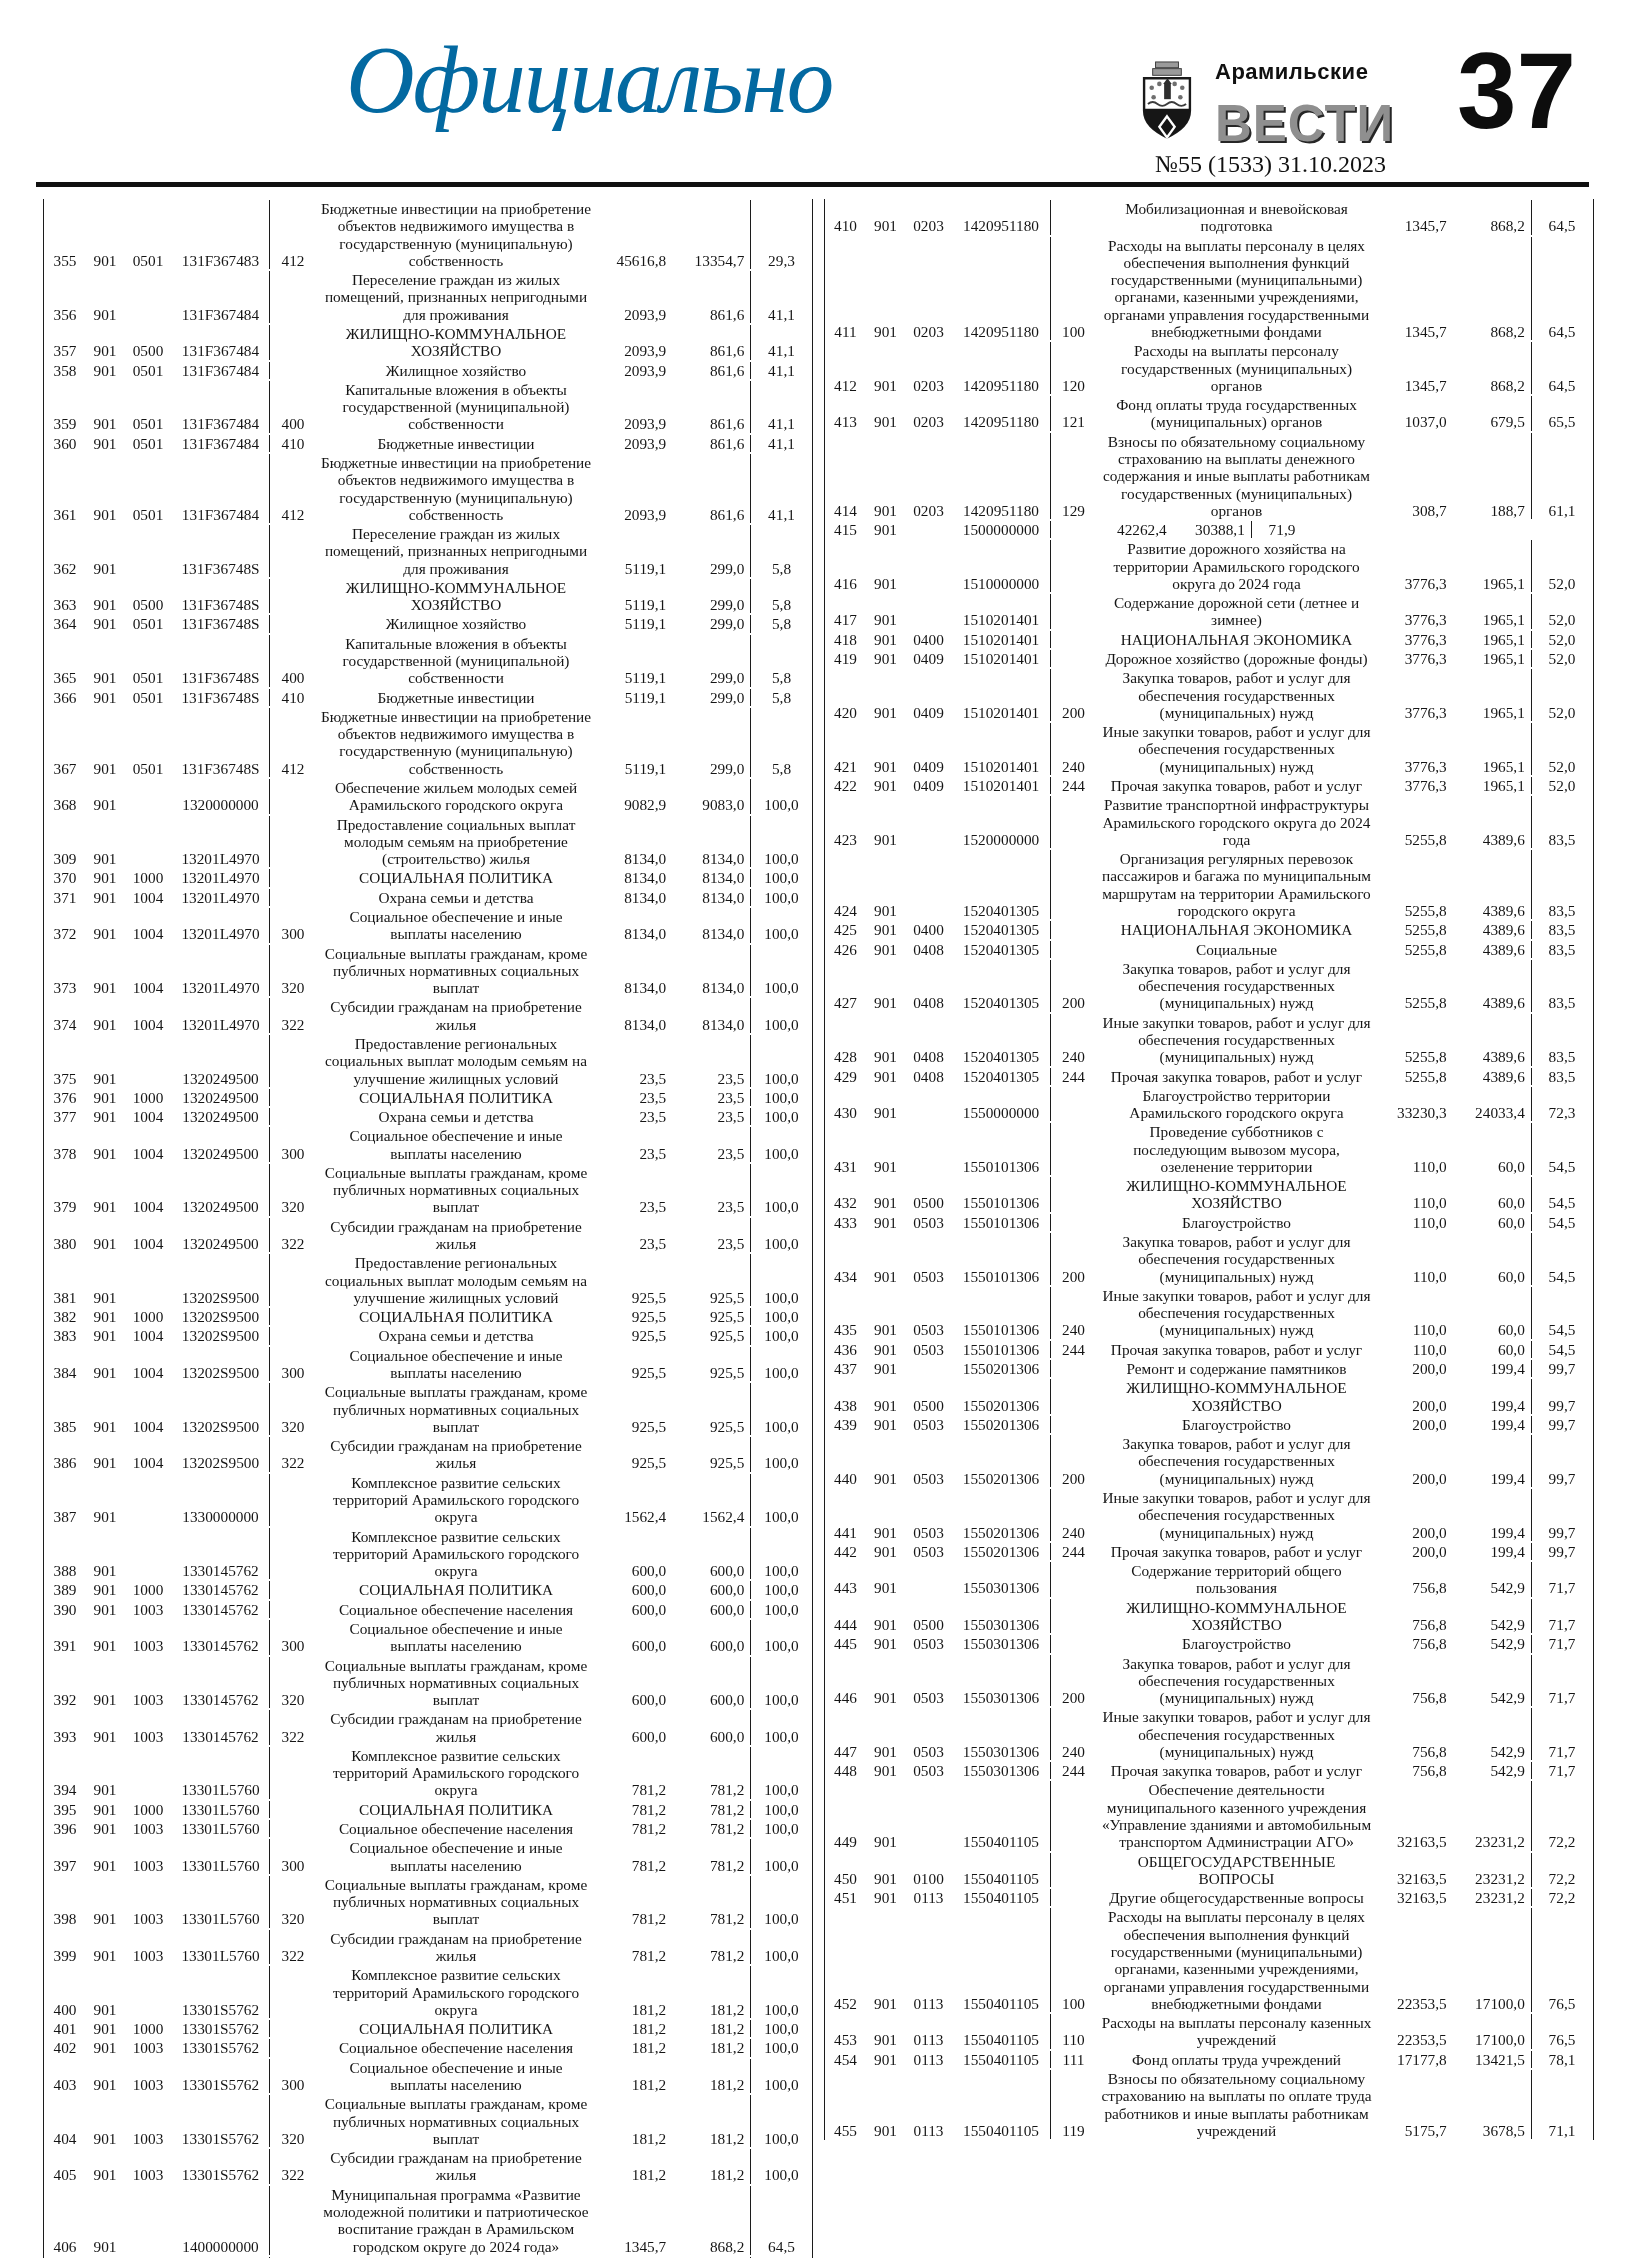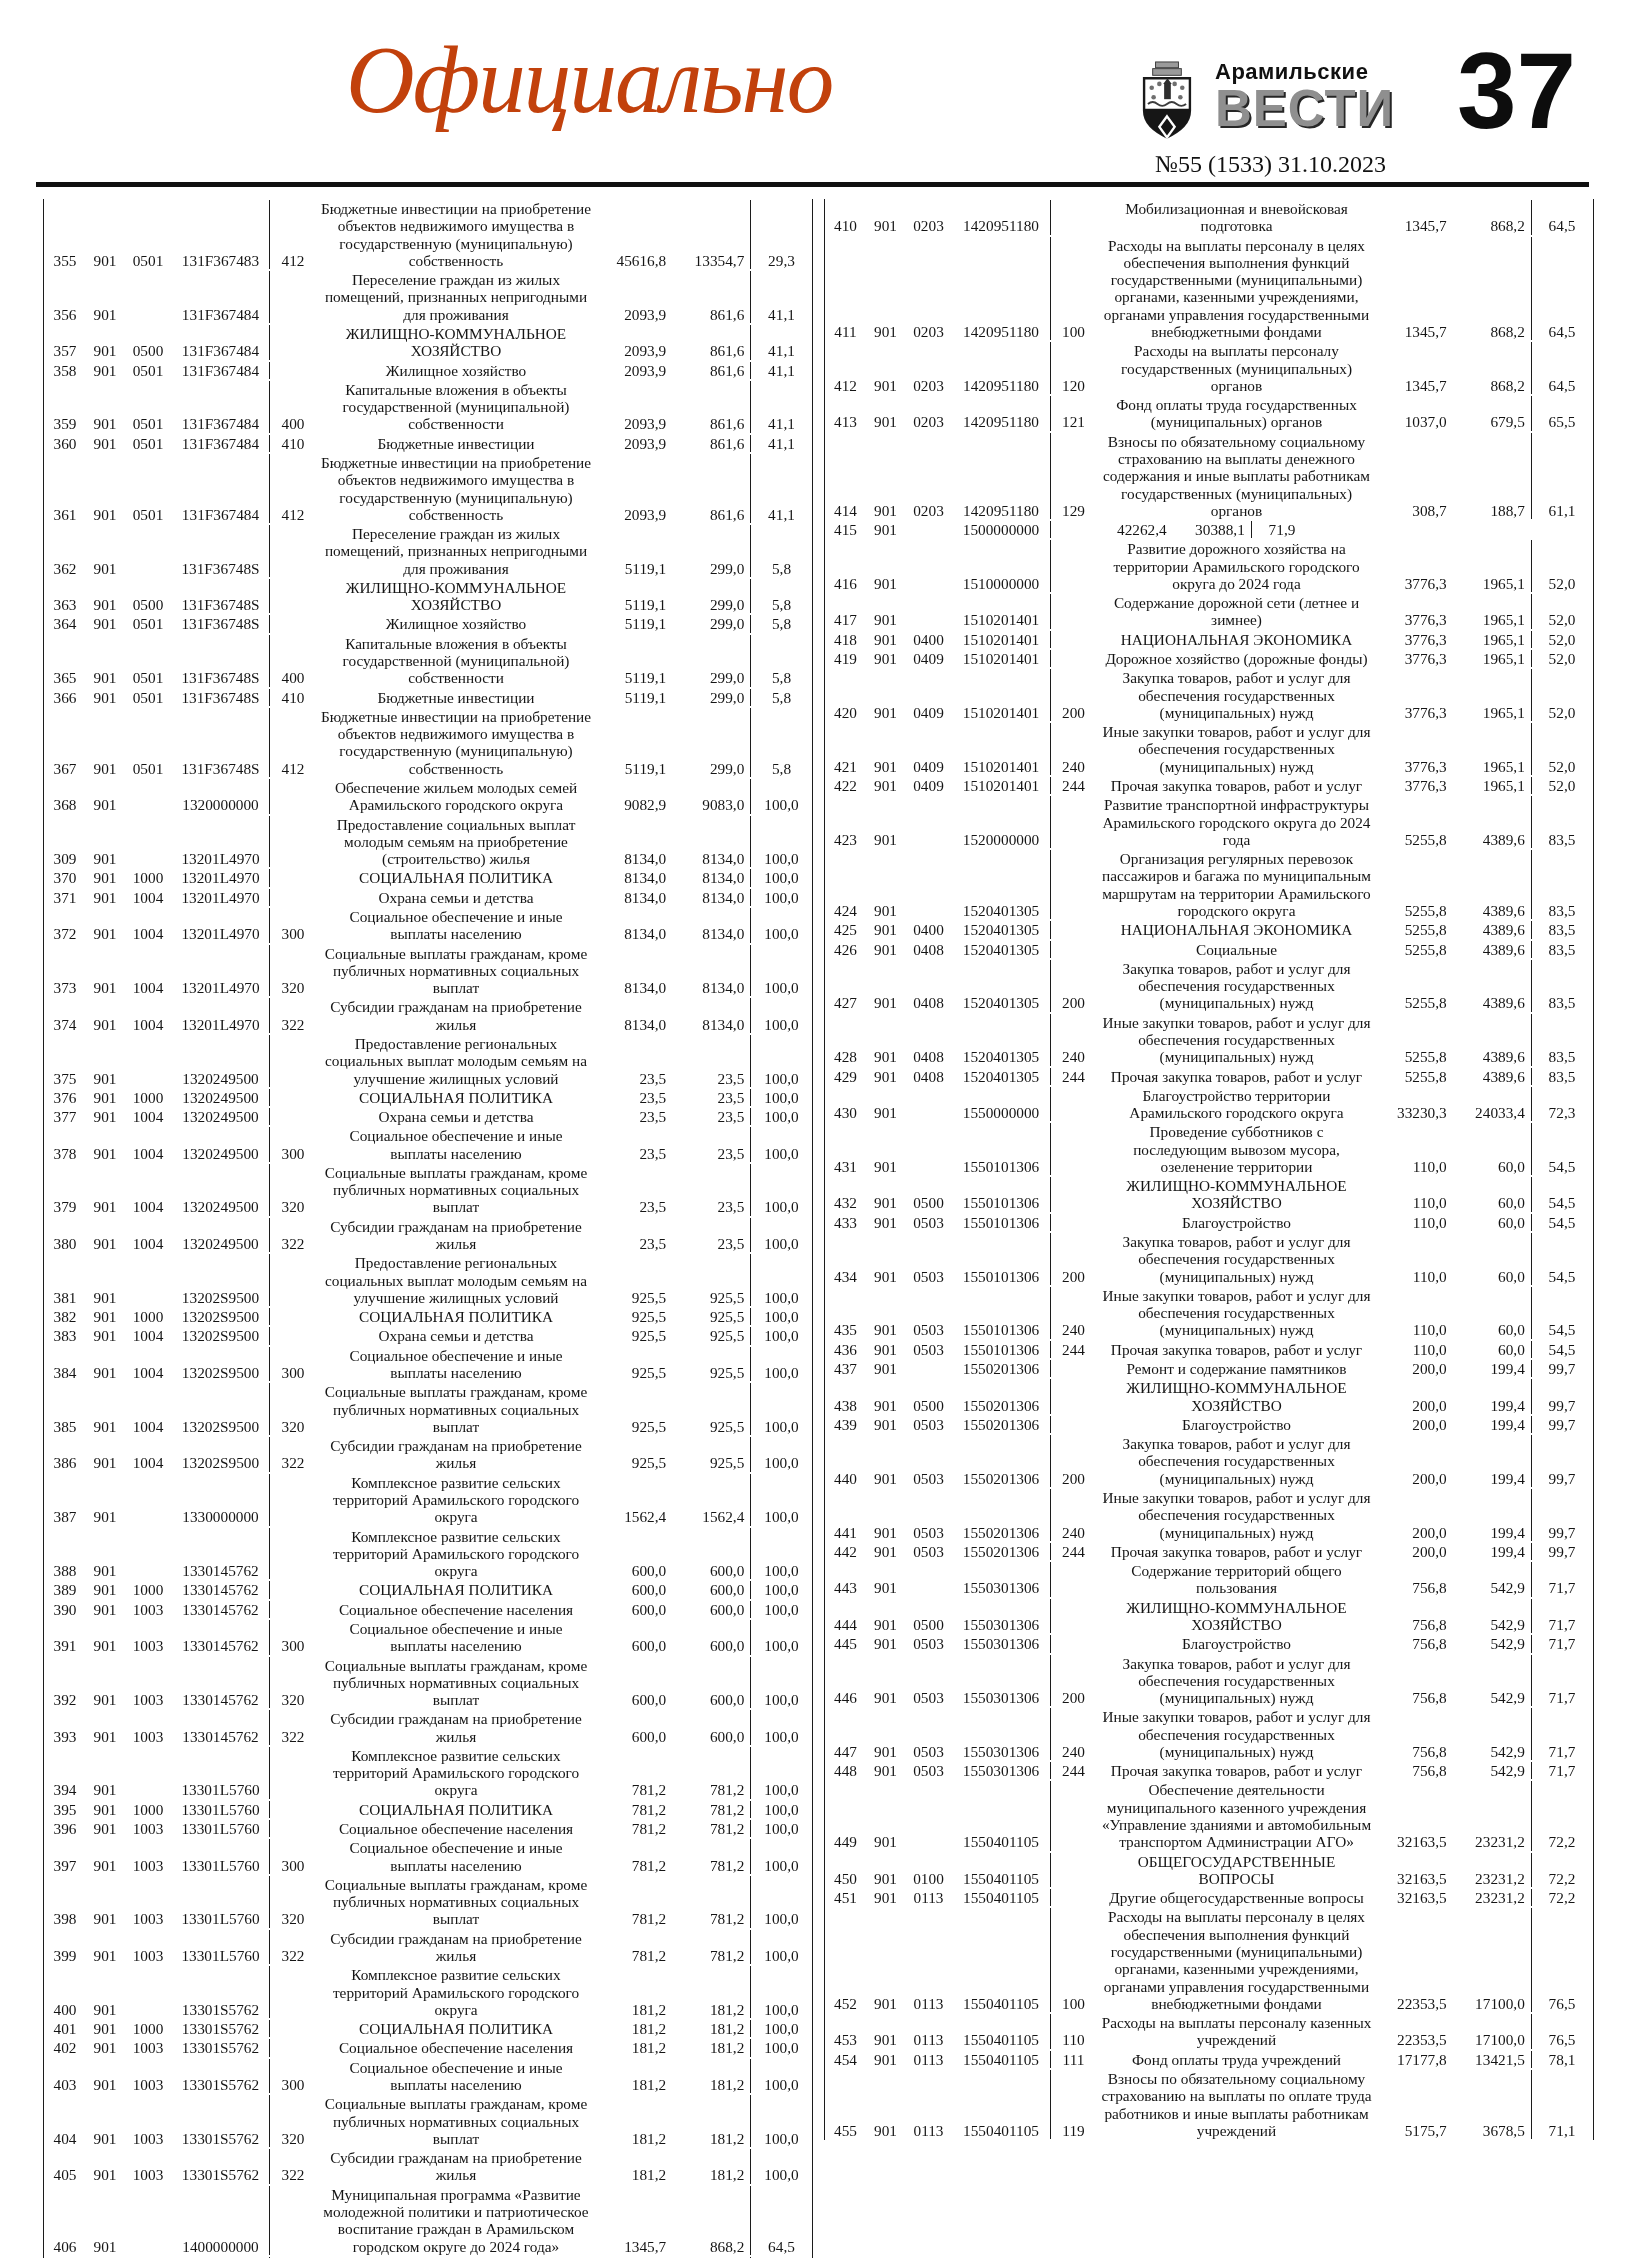--- a/index.html
+++ b/index.html
@@ -2,29 +2,29 @@
 <html lang="ru"><head>
 <meta charset="utf-8">
 <style>
   html,body{margin:0;padding:0;background:#fff;}
   body{width:1626px;height:2259px;position:relative;overflow:hidden;
        font-family:"Liberation Serif",serif;color:#151515;}
 
   
   .title{position:absolute;left:346px;top:32.5px;
          font-family:"Liberation Serif",serif;font-style:italic;
-         font-size:95px;line-height:1;color:#c2410c;letter-spacing:-1.9px;}
+         font-size:95px;line-height:1;color:#0369a1;letter-spacing:-1.9px;}
   .masthead{position:absolute;left:1140px;top:61px;width:254px;}
   .mh-row{display:flex;gap:21px;align-items:flex-start;}
   .emblem{flex:0 0 auto;}
   .brand-top{font-family:"Liberation Sans",sans-serif;font-weight:bold;
              font-size:22px;line-height:1;color:#111;letter-spacing:0.5px;}
   .brand-main{font-family:"Liberation Sans",sans-serif;font-weight:bold;
               font-size:51px;line-height:0.92;color:#8f8f8f;letter-spacing:1px;
-              text-shadow:1.9px 1.9px 0 #262626;margin-top:3px;}
+              text-shadow:1.9px 1.9px 0 #262626;margin-top:18px;}
   .issue{position:absolute;left:15px;top:90px;font-family:"Liberation Serif",serif;
          font-size:24px;color:#111;white-space:nowrap;}
   .pageno{position:absolute;left:1457px;top:38px;
           font-family:"Liberation Sans",sans-serif;font-weight:bold;
           font-size:107px;line-height:1;color:#0d0d0d;}
   .rule{position:absolute;left:36px;top:182px;width:1553px;height:4.8px;background:#101010;}
 
   
   .tables{position:absolute;left:43px;top:199px;width:1552px;
           display:flex;gap:10.5px;align-items:flex-start;}

